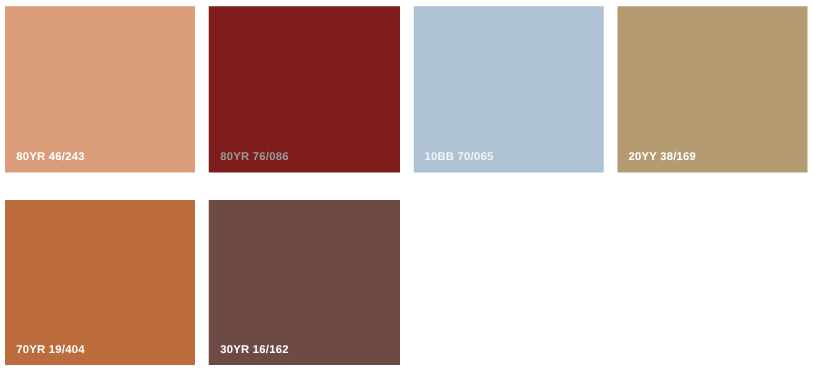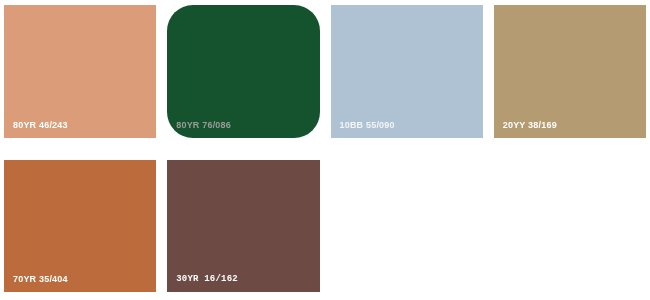--- a/index.html
+++ b/index.html
@@ -44,35 +44,35 @@
 </style>
 </head>
 <body style="background: rgb(255, 255, 255);">
 
 <div class="palette-grid">
 
   <div class="swatch" style="background-color: rgb(219, 156, 121);">
     <span class="swatch-label" style="color: rgb(255, 255, 255);">80YR 46/243</span>
   </div>
 
-  <div class="swatch" style="background-color: #14532d; border-radius: 26px;">
+  <div class="swatch" style="background-color: #7f1d1d;">
     <span class="swatch-label" style="color: rgb(155, 155, 153);">80YR 76/086</span>
   </div>
 
   <div class="swatch" style="background-color: rgb(175, 194, 211);">
-    <span class="swatch-label" style="color: rgb(242, 245, 248);">10BB 55/090</span>
+    <span class="swatch-label" style="color: rgb(242, 245, 248);">10BB 70/065</span>
   </div>
 
   <div class="swatch" style="background-color: rgb(180, 155, 113);">
     <span class="swatch-label" style="color: rgb(255, 255, 255);">20YY 38/169</span>
   </div>
 
 
   <div class="swatch" style="background-color: rgb(188, 108, 60);">
-    <span class="swatch-label" style="color: rgb(255, 255, 255);">70YR 35/404</span>
+    <span class="swatch-label" style="color: rgb(255, 255, 255);">70YR 19/404</span>
   </div>
 
   <div class="swatch" style="background-color: rgb(110, 74, 69);">
-    <span class="swatch-label" style="color: rgb(255, 255, 255); font-family: Liberation Mono, monospace;">30YR 16/162</span>
+    <span class="swatch-label" style="color: rgb(255, 255, 255);">30YR 16/162</span>
   </div>
 
 
 </div>
 
 </body></html>

